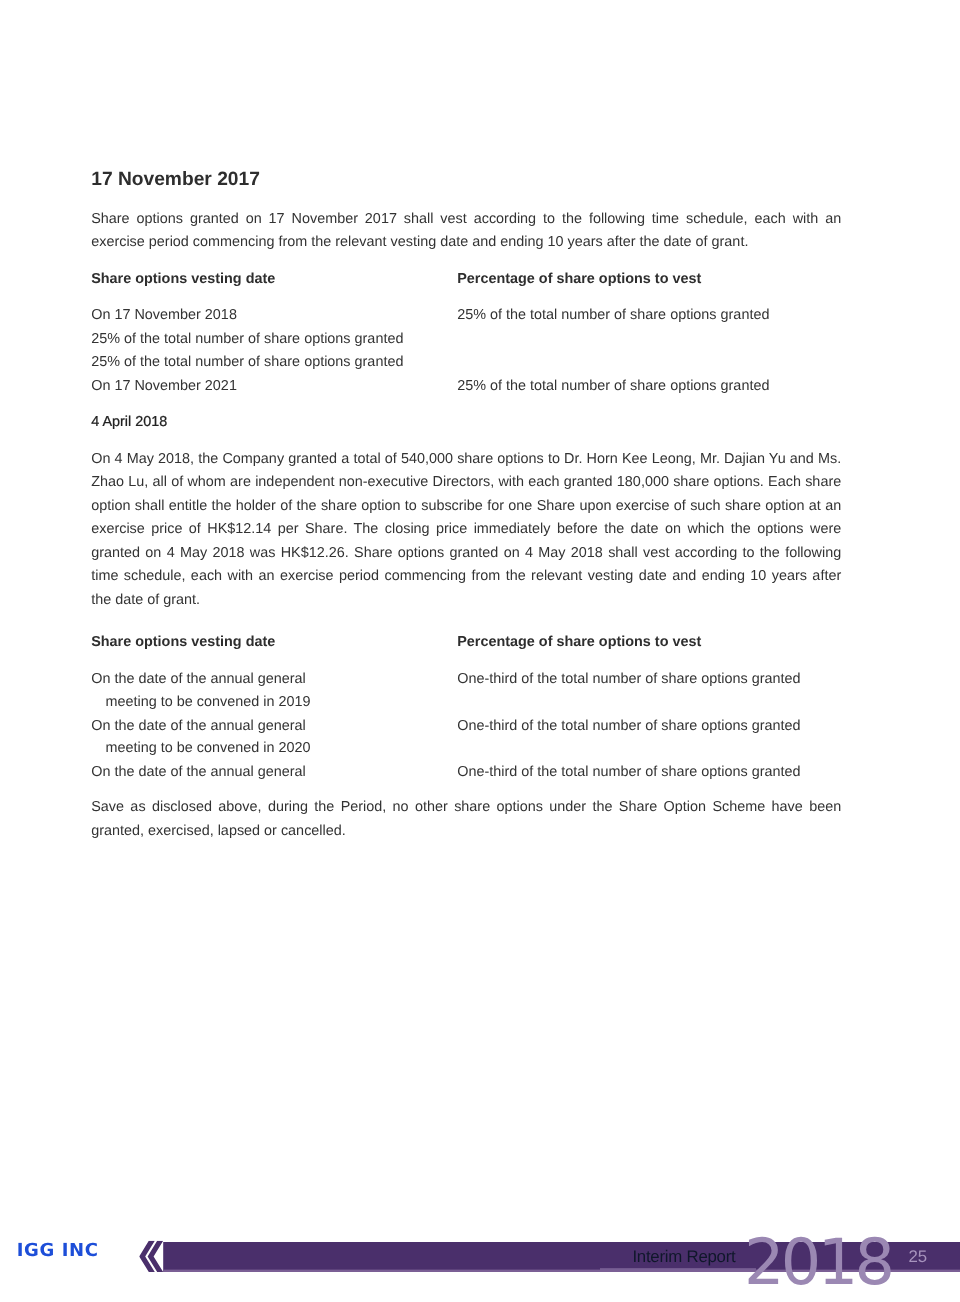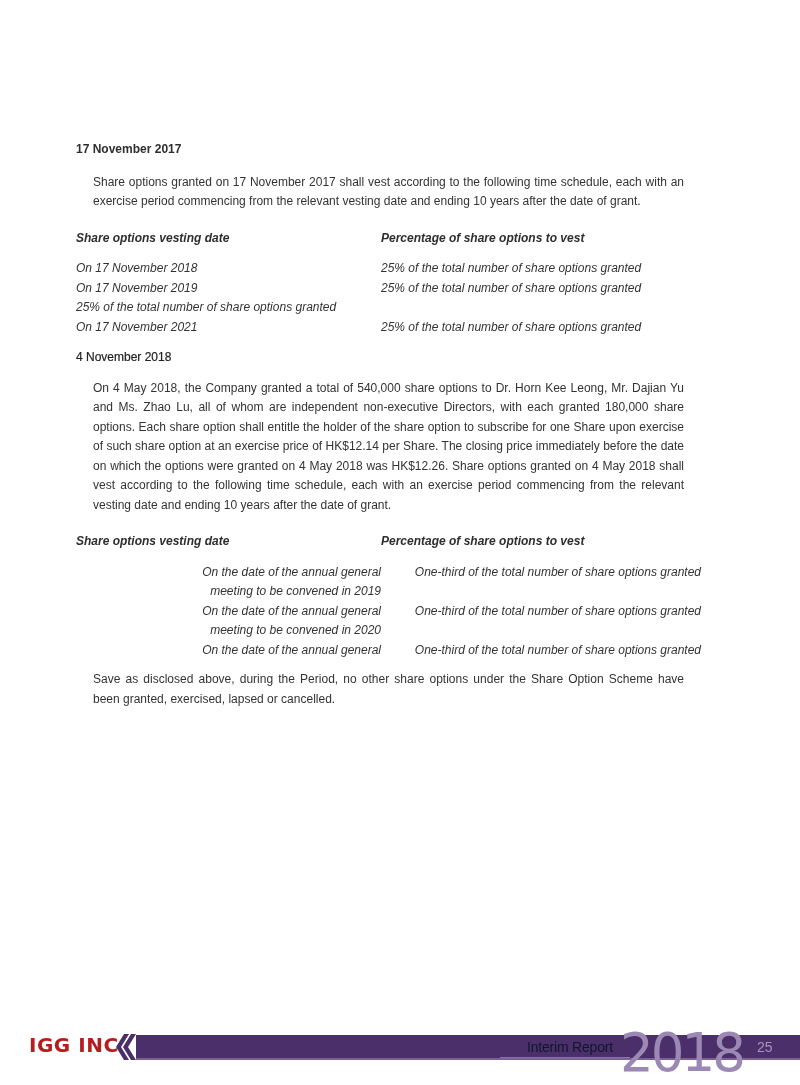--- a/index.html
+++ b/index.html
@@ -7,33 +7,33 @@
     width: 800px; height: 1085px; position: relative; overflow: hidden;
     font-family: "Liberation Sans", "DejaVu Sans", sans-serif;
     color: #333333;
   }
   .content {
     position: absolute; left: 76px; top: 140px; width: 625px;
     font-size: 12px; line-height: 19.5px;
   }
   .h-bold { font-weight: bold; color: #2e2e2e; margin: 0; }
   .h-medium { font-weight: normal; color: #222; margin: 0; -webkit-text-stroke: 0.2px #222; }
-  p.body { margin: 17px; text-align: justify; }
-  .row { display: flex; font-style: italic; }
+  p.body { margin: 0; text-align: justify; }
+  .row { display: flex; }
   .c1 { width: 305px; flex: none; }
   .c2 { flex: 1; }
   .thead { font-weight: bold; color: #2e2e2e; }
   .indent { padding-left: 12px; display: block; }
 
   
   .footer { position: absolute; left: 0; top: 1010px; width: 800px; height: 60px; }
   .logo {
-    position: absolute; left: 29px; top: 23px;
+    position: absolute; left: 14px; top: 23px;
     font-family: "DejaVu Sans", sans-serif; font-weight: bold;
-    font-size: 20px; letter-spacing: 0.5px; color: #b91c1c;
+    font-size: 15px; letter-spacing: 0.5px; color: #1d4ed8;
   }
   .chev { position: absolute; left: 116px; top: 24px; }
   .bar {
     position: absolute; left: 136px; top: 25px; right: 0; height: 23px;
     background: #4a2f6b; border-bottom: 2px solid #7b5f95;
   }
   .interim {
     position: absolute; left: 527px; top: 29px; font-size: 14px;
     color: #0f172a; letter-spacing: -0.2px;
   }
@@ -42,53 +42,52 @@
     position: absolute; left: 620px; top: 16px; font-size: 53px; line-height: 53px;
     color: #9b88b3; font-weight: normal; letter-spacing: -3px;
     font-family: "DejaVu Sans", sans-serif;
   }
   .pageno { position: absolute; left: 757px; top: 29px; font-size: 14px; color: #a793bd; }
 </style>
 </head>
 <body>
 
 <div class="content">
-  <h3 class="h-bold" style="font-size:12px;">17 November 2017</h3>
+  <h3 class="h-bold" style="font-size:16px;">17 November 2017</h3>
   <p class="body" style="margin-top:13px;">Share options granted on 17 November 2017 shall vest according to the following time schedule, each with an exercise period commencing from the relevant vesting date and ending 10 years after the date of grant.</p>
 
   <div class="row thead" style="margin-top:11px;">
     <div class="c1">Share options vesting date</div>
     <div class="c2">Percentage of share options to vest</div>
   </div>
   <div style="margin-top:11px;">
     <div class="row">
       <div class="c1">On 17 November 2018</div>
       <div class="c2">25% of the total number of share options granted</div>
     </div>
     <div class="row">
-      <div class="c1">On 17 November 2019</div>
       <div class="c2">25% of the total number of share options granted</div>
     </div>
     <div class="row">
       <div class="c2">25% of the total number of share options granted</div>
     </div>
     <div class="row">
       <div class="c1">On 17 November 2021</div>
       <div class="c2">25% of the total number of share options granted</div>
     </div>
   </div>
 
-  <h3 class="h-medium" style="font-size:12px; margin-top:11px;">4 November 2018</h3>
+  <h3 class="h-medium" style="font-size:12px; margin-top:11px;">4 April 2018</h3>
   <p class="body" style="margin-top:11px;">On 4 May 2018, the Company granted a total of 540,000 share options to Dr. Horn Kee Leong, Mr. Dajian Yu and Ms. Zhao Lu, all of whom are independent non-executive Directors, with each granted 180,000 share options. Each share option shall entitle the holder of the share option to subscribe for one Share upon exercise of such share option at an exercise price of HK$12.14 per Share. The closing price immediately before the date on which the options were granted on 4 May 2018 was HK$12.26. Share options granted on 4 May 2018 shall vest according to the following time schedule, each with an exercise period commencing from the relevant vesting date and ending 10 years after the date of grant.</p>
 
   <div class="row thead" style="margin-top:16px;">
     <div class="c1">Share options vesting date</div>
     <div class="c2">Percentage of share options to vest</div>
   </div>
-  <div style="margin-top:11px;text-align:right;">
+  <div style="margin-top:11px;">
     <div class="row">
       <div class="c1">
         <span>On the date of the annual general</span>
         <span class="indent">meeting to be convened in 2019</span>
       </div>
       <div class="c2">One-third of the total number of share options granted</div>
     </div>
     <div class="row">
       <div class="c1">
         <span>On the date of the annual general</span>

